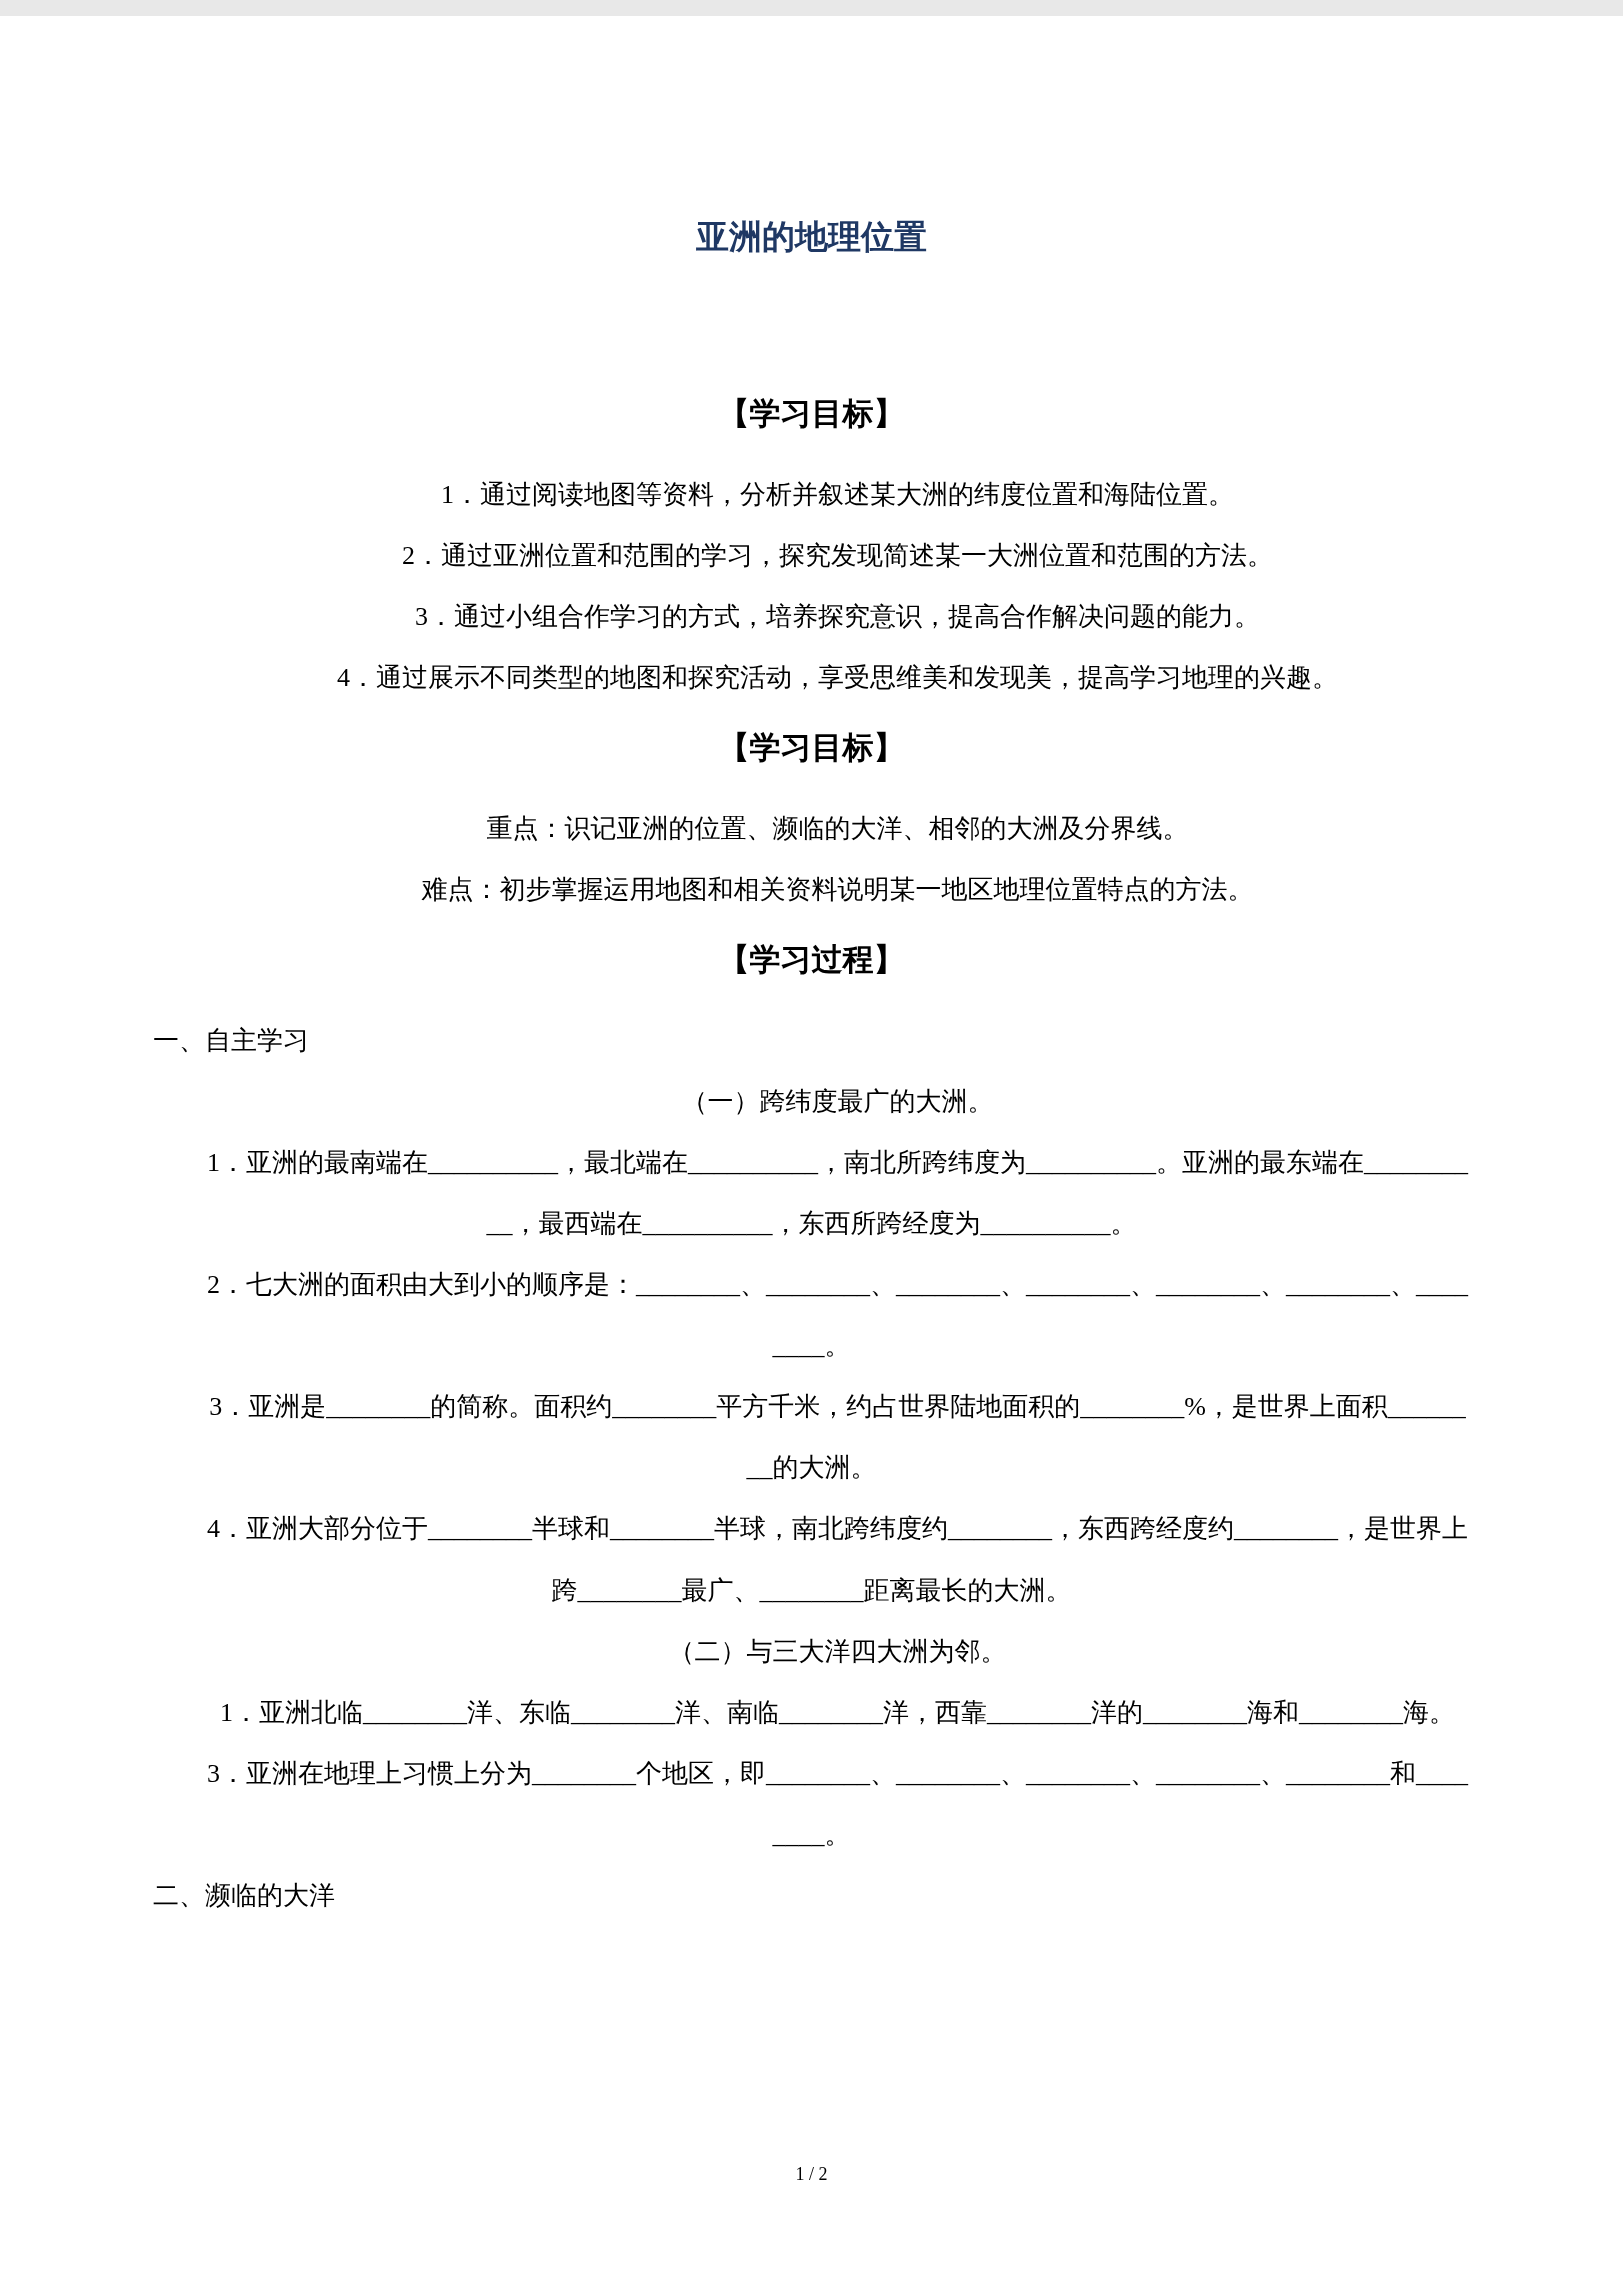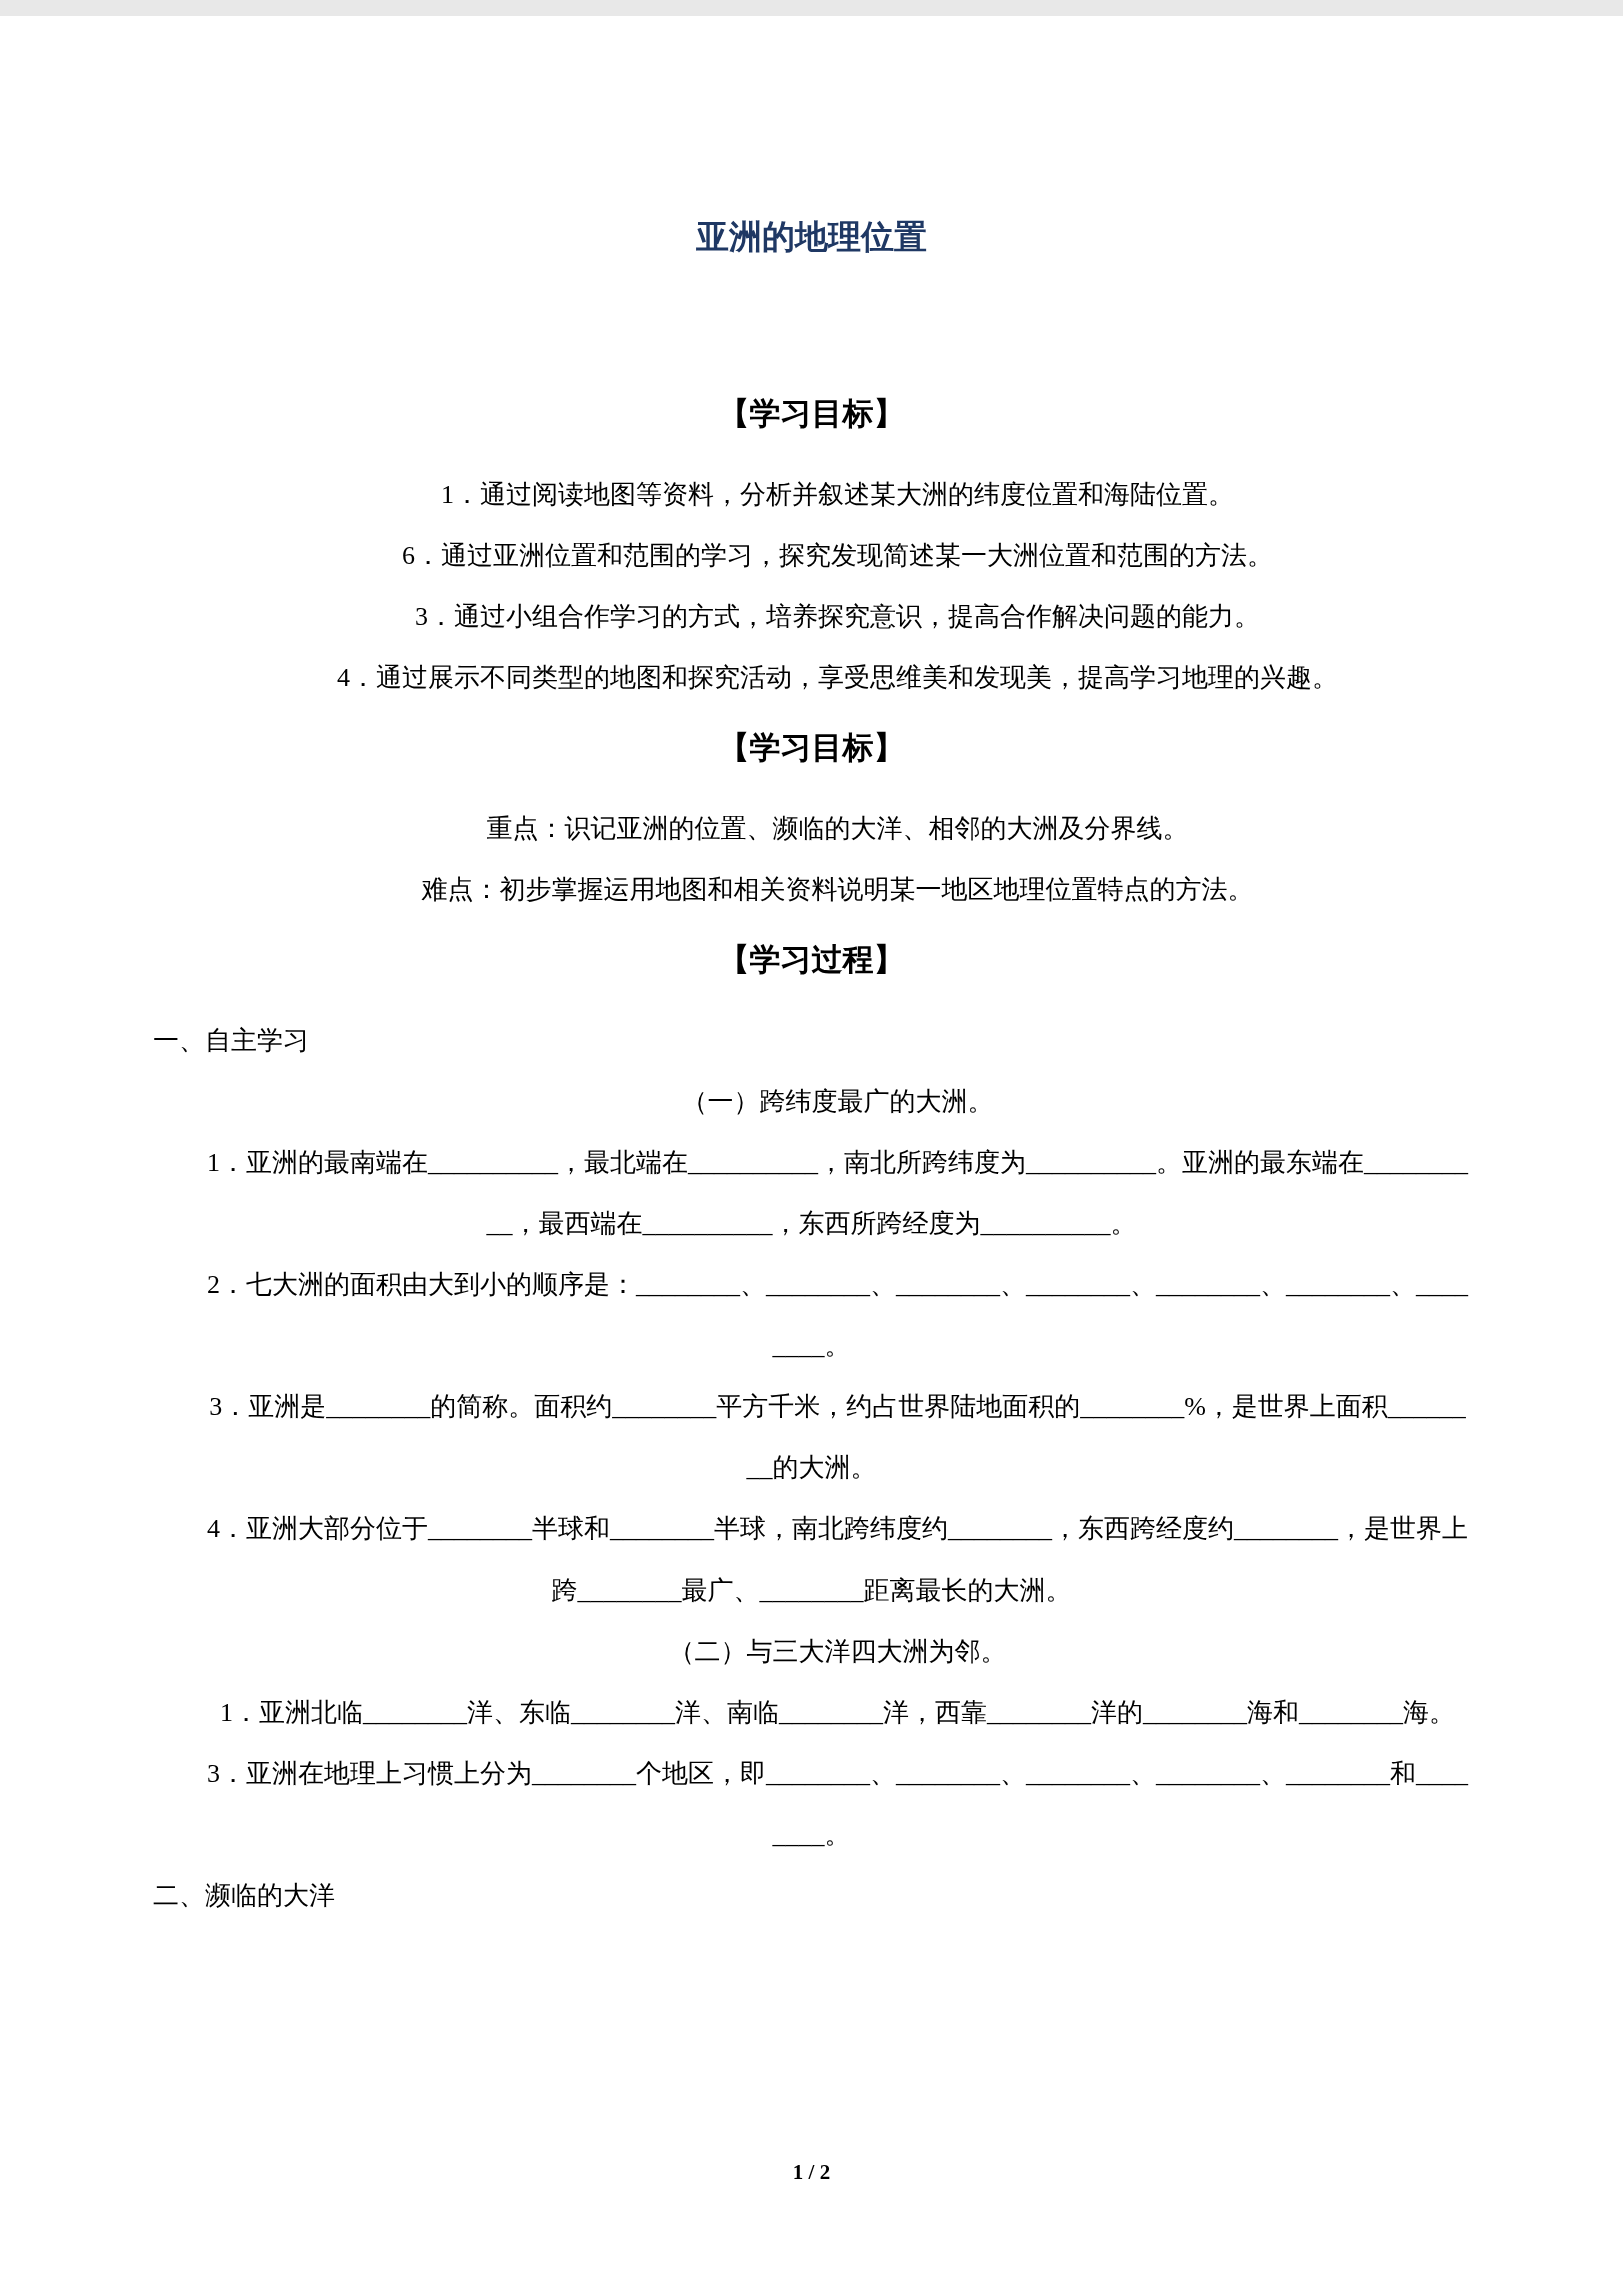--- a/index.html
+++ b/index.html
@@ -47,36 +47,36 @@
   .indent {
     text-indent: 2em;
     text-align: center;
   }
   .footer {
     position: absolute;
     left: 0;
     right: 0;
     bottom: 126px;
     text-align: center;
-    font-size: 21px;
-    font-weight: bold;
+    font-size: 18px;
+    font-weight: normal;
     font-family: "Liberation Serif", "DejaVu Serif", serif;
   }
 </style>
 </head>
 <body>
 
 <div class="page">
 
   <div class="title">亚洲的地理位置</div>
 
   <div class="heading">【学习目标】</div>
 
   <p class="body indent">1．通过阅读地图等资料，分析并叙述某大洲的纬度位置和海陆位置。</p>
-  <p class="body indent">6．通过亚洲位置和范围的学习，探究发现简述某一大洲位置和范围的方法。</p>
+  <p class="body indent">2．通过亚洲位置和范围的学习，探究发现简述某一大洲位置和范围的方法。</p>
   <p class="body indent">3．通过小组合作学习的方式，培养探究意识，提高合作解决问题的能力。</p>
   <p class="body indent">4．通过展示不同类型的地图和探究活动，享受思维美和发现美，提高学习地理的兴趣。</p>
 
   <div class="heading">【学习目标】</div>
 
   <p class="body indent">重点：识记亚洲的位置、濒临的大洋、相邻的大洲及分界线。</p>
   <p class="body indent">难点：初步掌握运用地图和相关资料说明某一地区地理位置特点的方法。</p>
 
   <div class="heading">【学习过程】</div>
 

